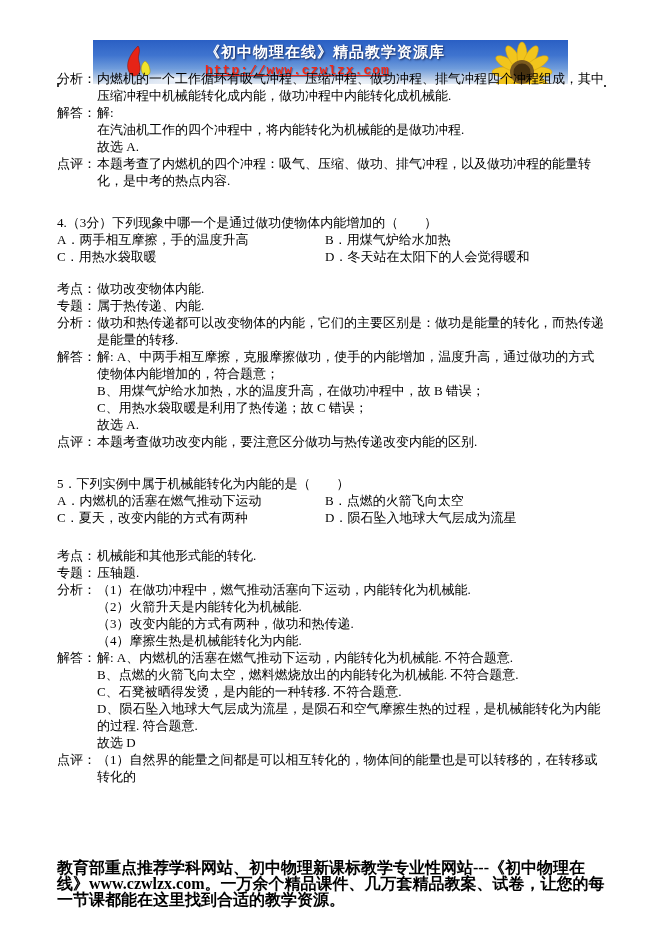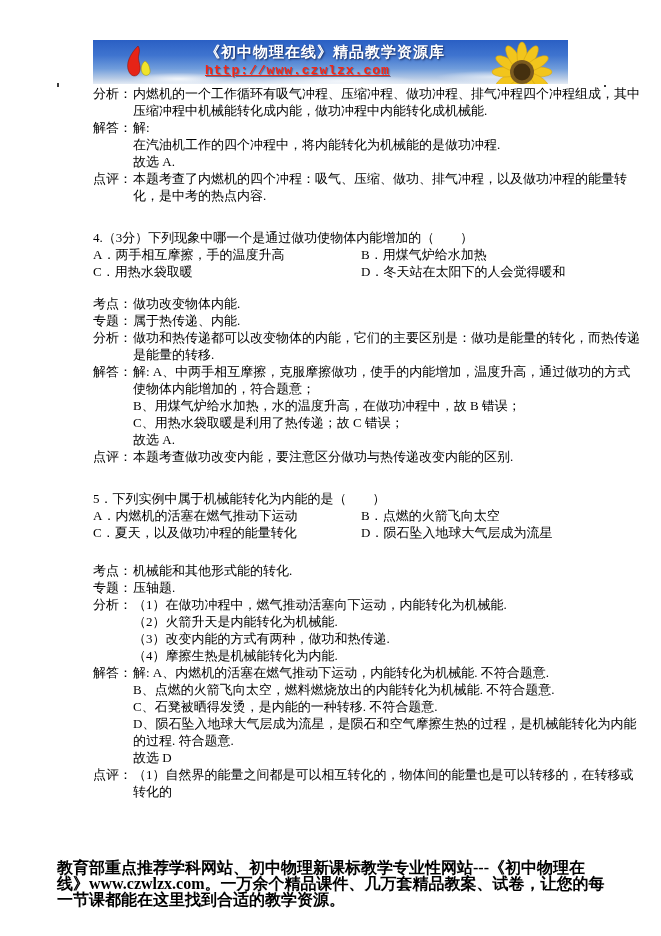--- a/index.html
+++ b/index.html
@@ -45,23 +45,22 @@
   }
   .sunflower { position: absolute; right: 0px; bottom: -10px; }
 
   
   .artifact { position: absolute; background: #3a3a3a; }
   .artifact.a1 { left: 57px; top: 83px; width: 2px; height: 4px; }
   .artifact.a2 { left: 604px; top: 85px; width: 2px; height: 2px; }
 
   
   .content {
-    position: absolute; left: 57px; top: 85px; width: 549px;
+    position: absolute; left: 57px; top: 70px; width: 549px;
     font-size: 13px;
-    margin-left: 36px;
   }
   .para, .stem, .opt1, .opt2, .qa-label { line-height: 17px; }
   .qa-row { display: flex; align-items: flex-start; }
   .qa-label { flex: 0 0 40px; }
   .qa-content { flex: 1; }
   .opt-row { display: flex; }
   .opt1 { width: 268px; }
   .opt2 { flex: 1; }
   .gap-a { height: 25px; }
   .gap-b { height: 15px; }
@@ -195,21 +194,21 @@
 
   <div class="gap-c"></div>
 
   <div>
     <div class="stem">5．下列实例中属于机械能转化为内能的是（　　）</div>
     <div class="opt-row">
       <div class="opt1">A．内燃机的活塞在燃气推动下运动</div>
       <div class="opt2">B．点燃的火箭飞向太空</div>
     </div>
     <div class="opt-row">
-      <div class="opt1">C．夏天，以及做功冲程的能量转化</div>
+      <div class="opt1">C．夏天，改变内能的方式有两种</div>
       <div class="opt2">D．陨石坠入地球大气层成为流星</div>
     </div>
   </div>
 
   <div class="gap-d"></div>
 
   <div>
     <div class="qa-row">
       <div class="qa-label">考点：</div>
       <div class="qa-content">

